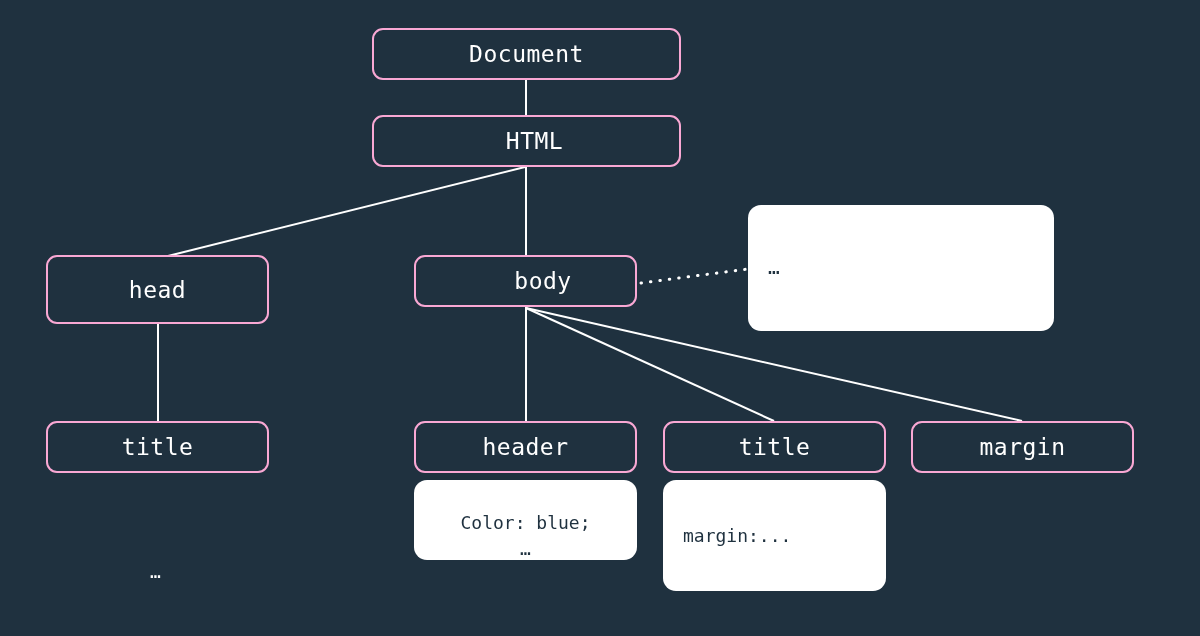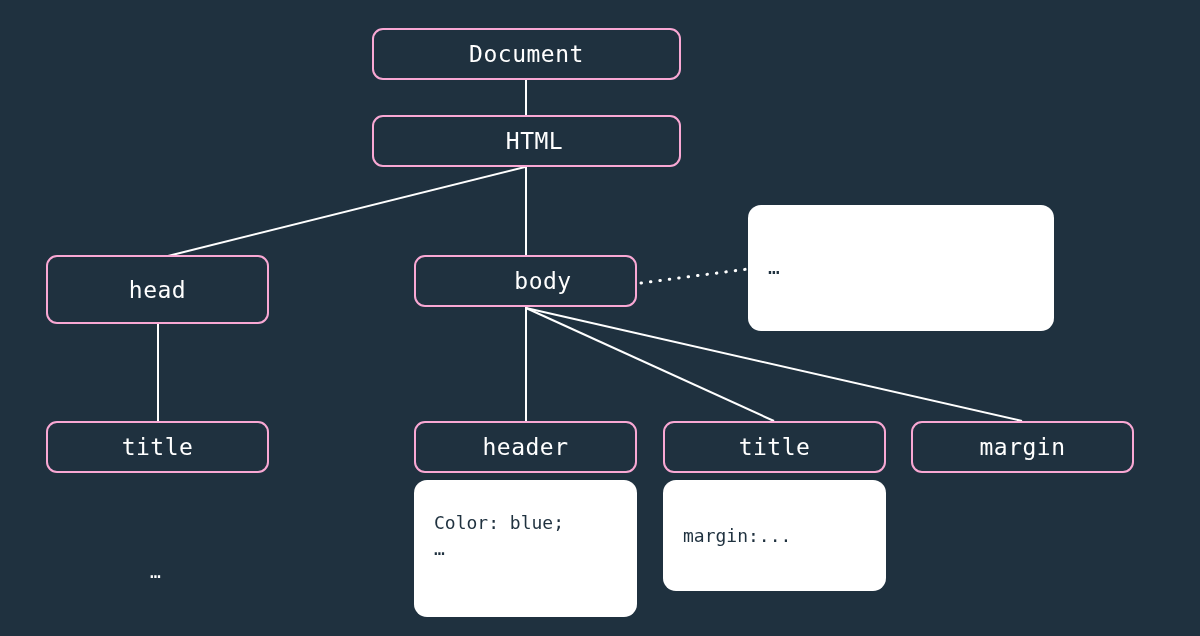--- a/index.html
+++ b/index.html
@@ -62,26 +62,27 @@
     width: 306px;
     height: 126px;
     padding: 0 20px;
     font-size: 19.5px;
     line-height: 26px;
   }
   #callout-header {
     left: 414px;
     top: 480px;
     width: 223px;
-    height: 137px;
+    height: 80px;
     padding: 0 20px;
     font-size: 18px;
     line-height: 26px;
     justify-content: flex-start;
     padding-top: 30px;
+    align-items: center;
   }
   #callout-main, #callout-footer {
     top: 480px;
     width: 223px;
     height: 111px;
     padding: 9px 20px;
     font-size: 18px;
     line-height: 26px;
   }
   #callout-main { left: 663px; }

